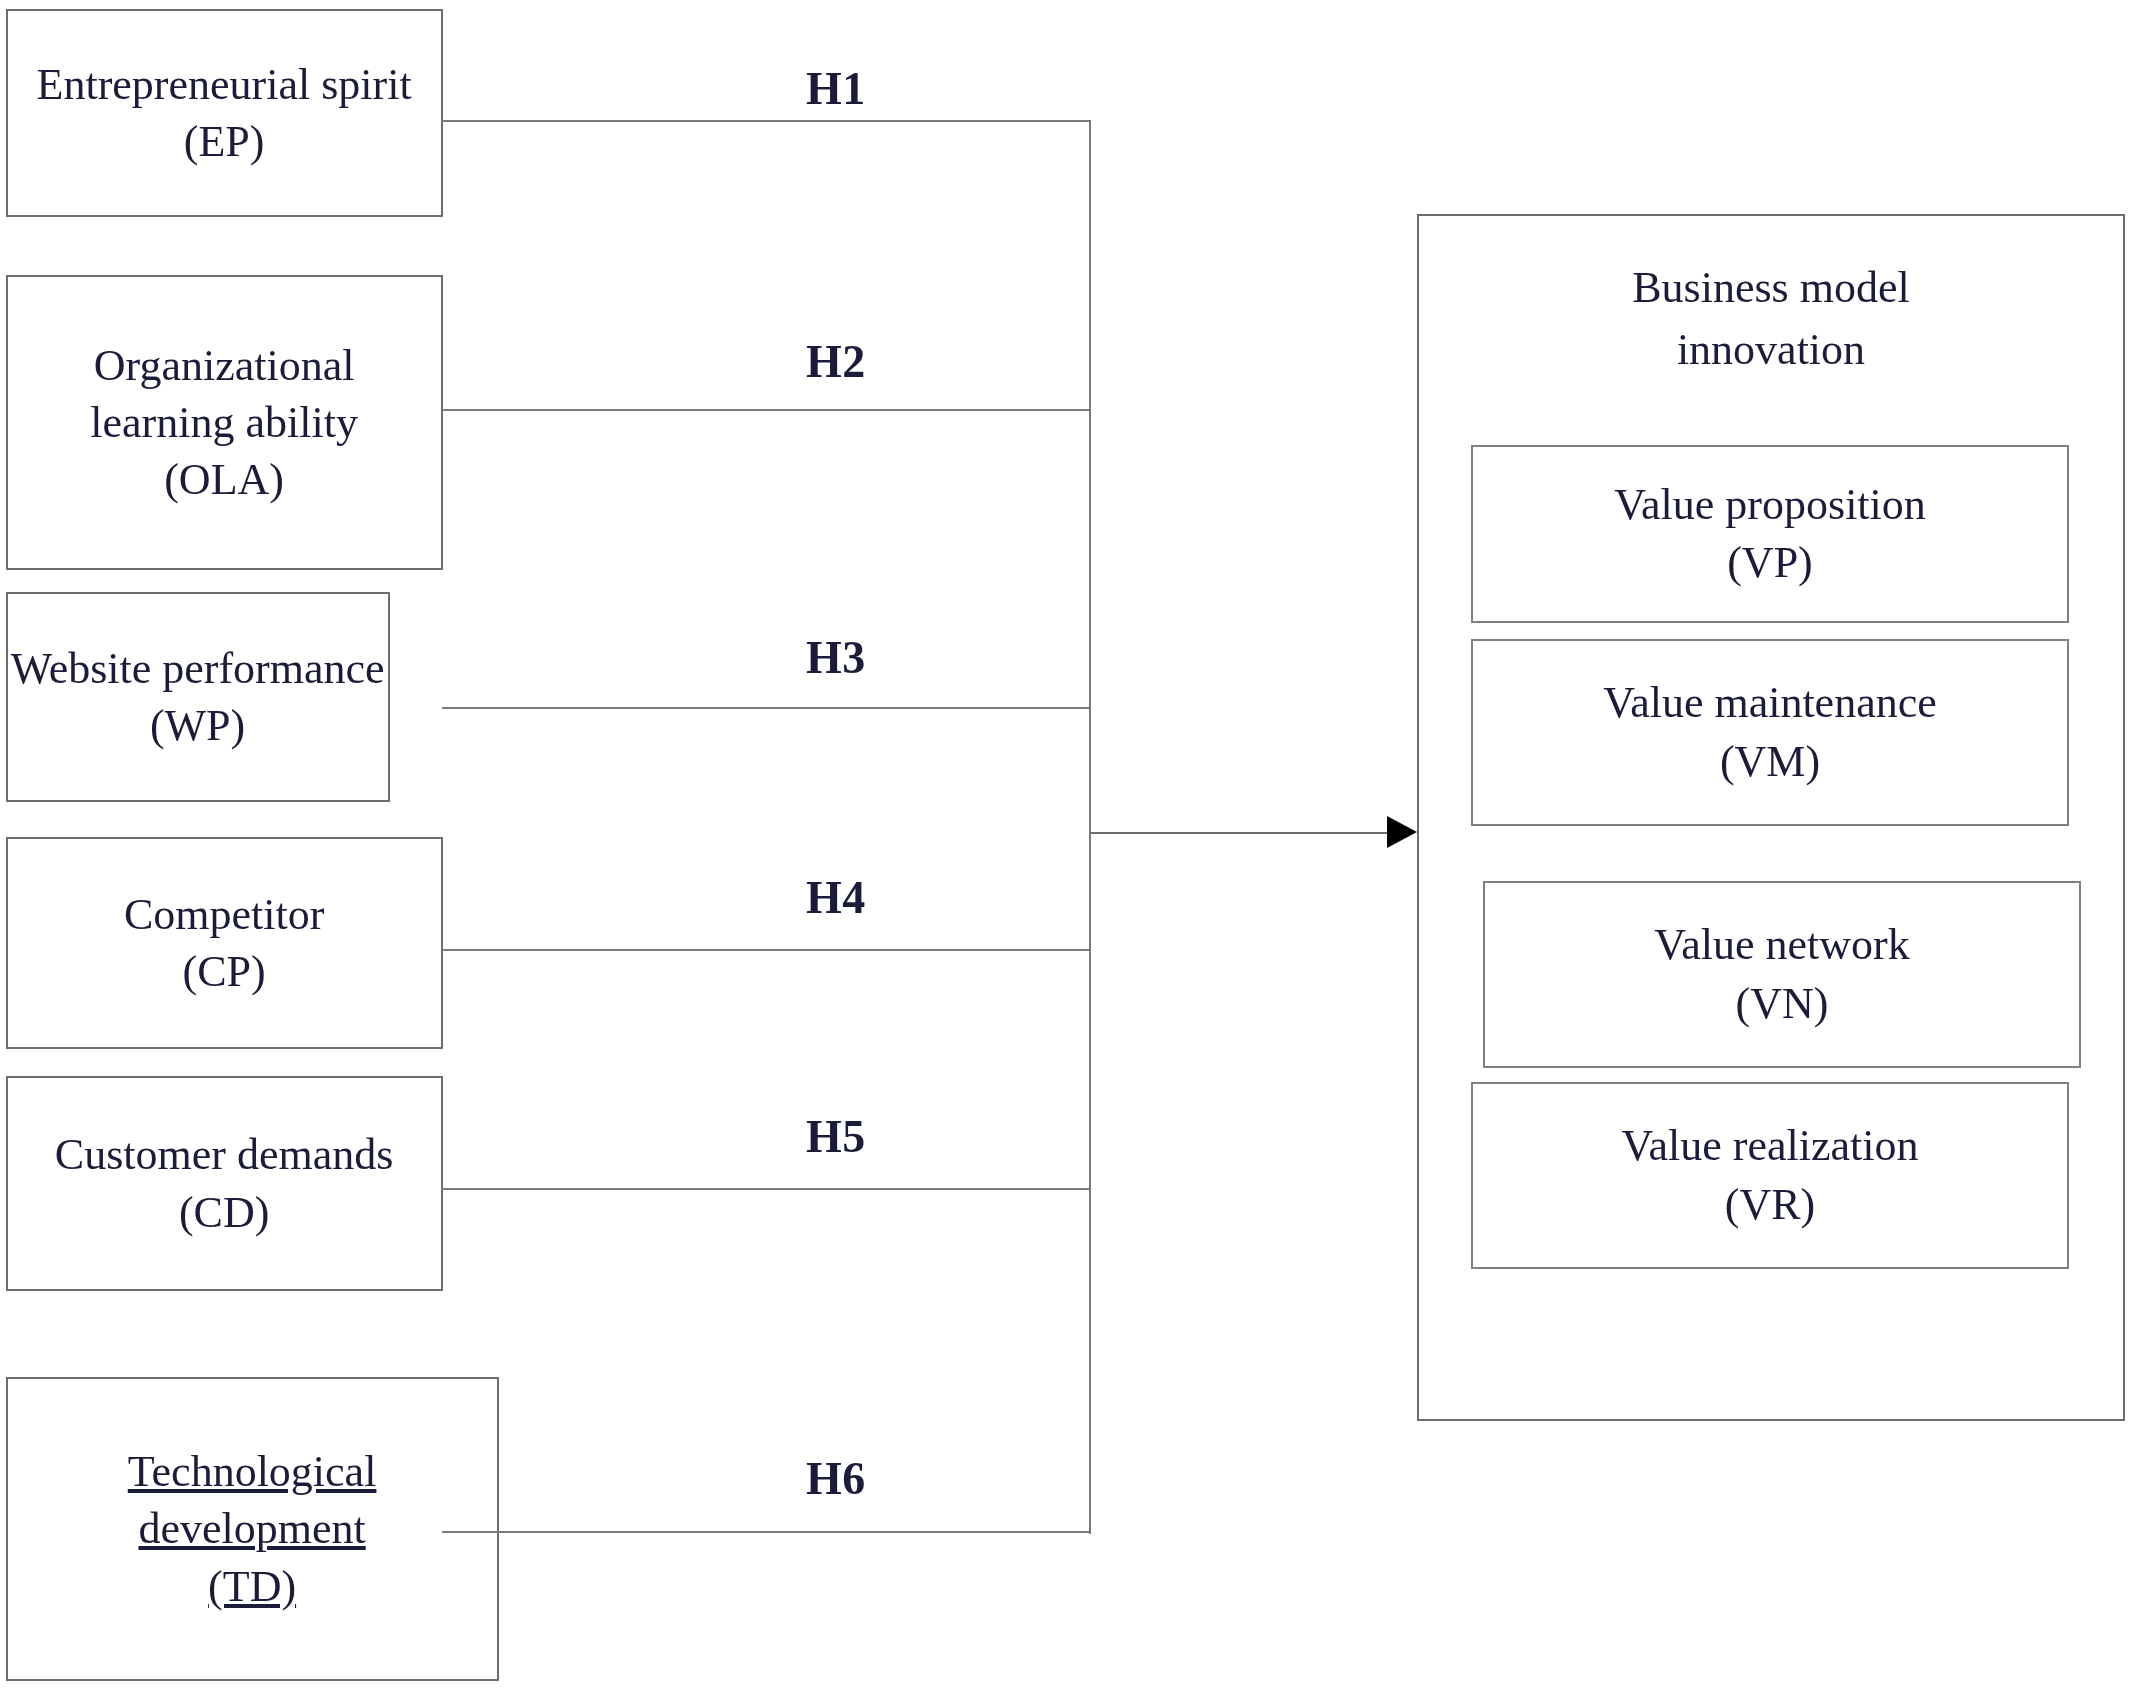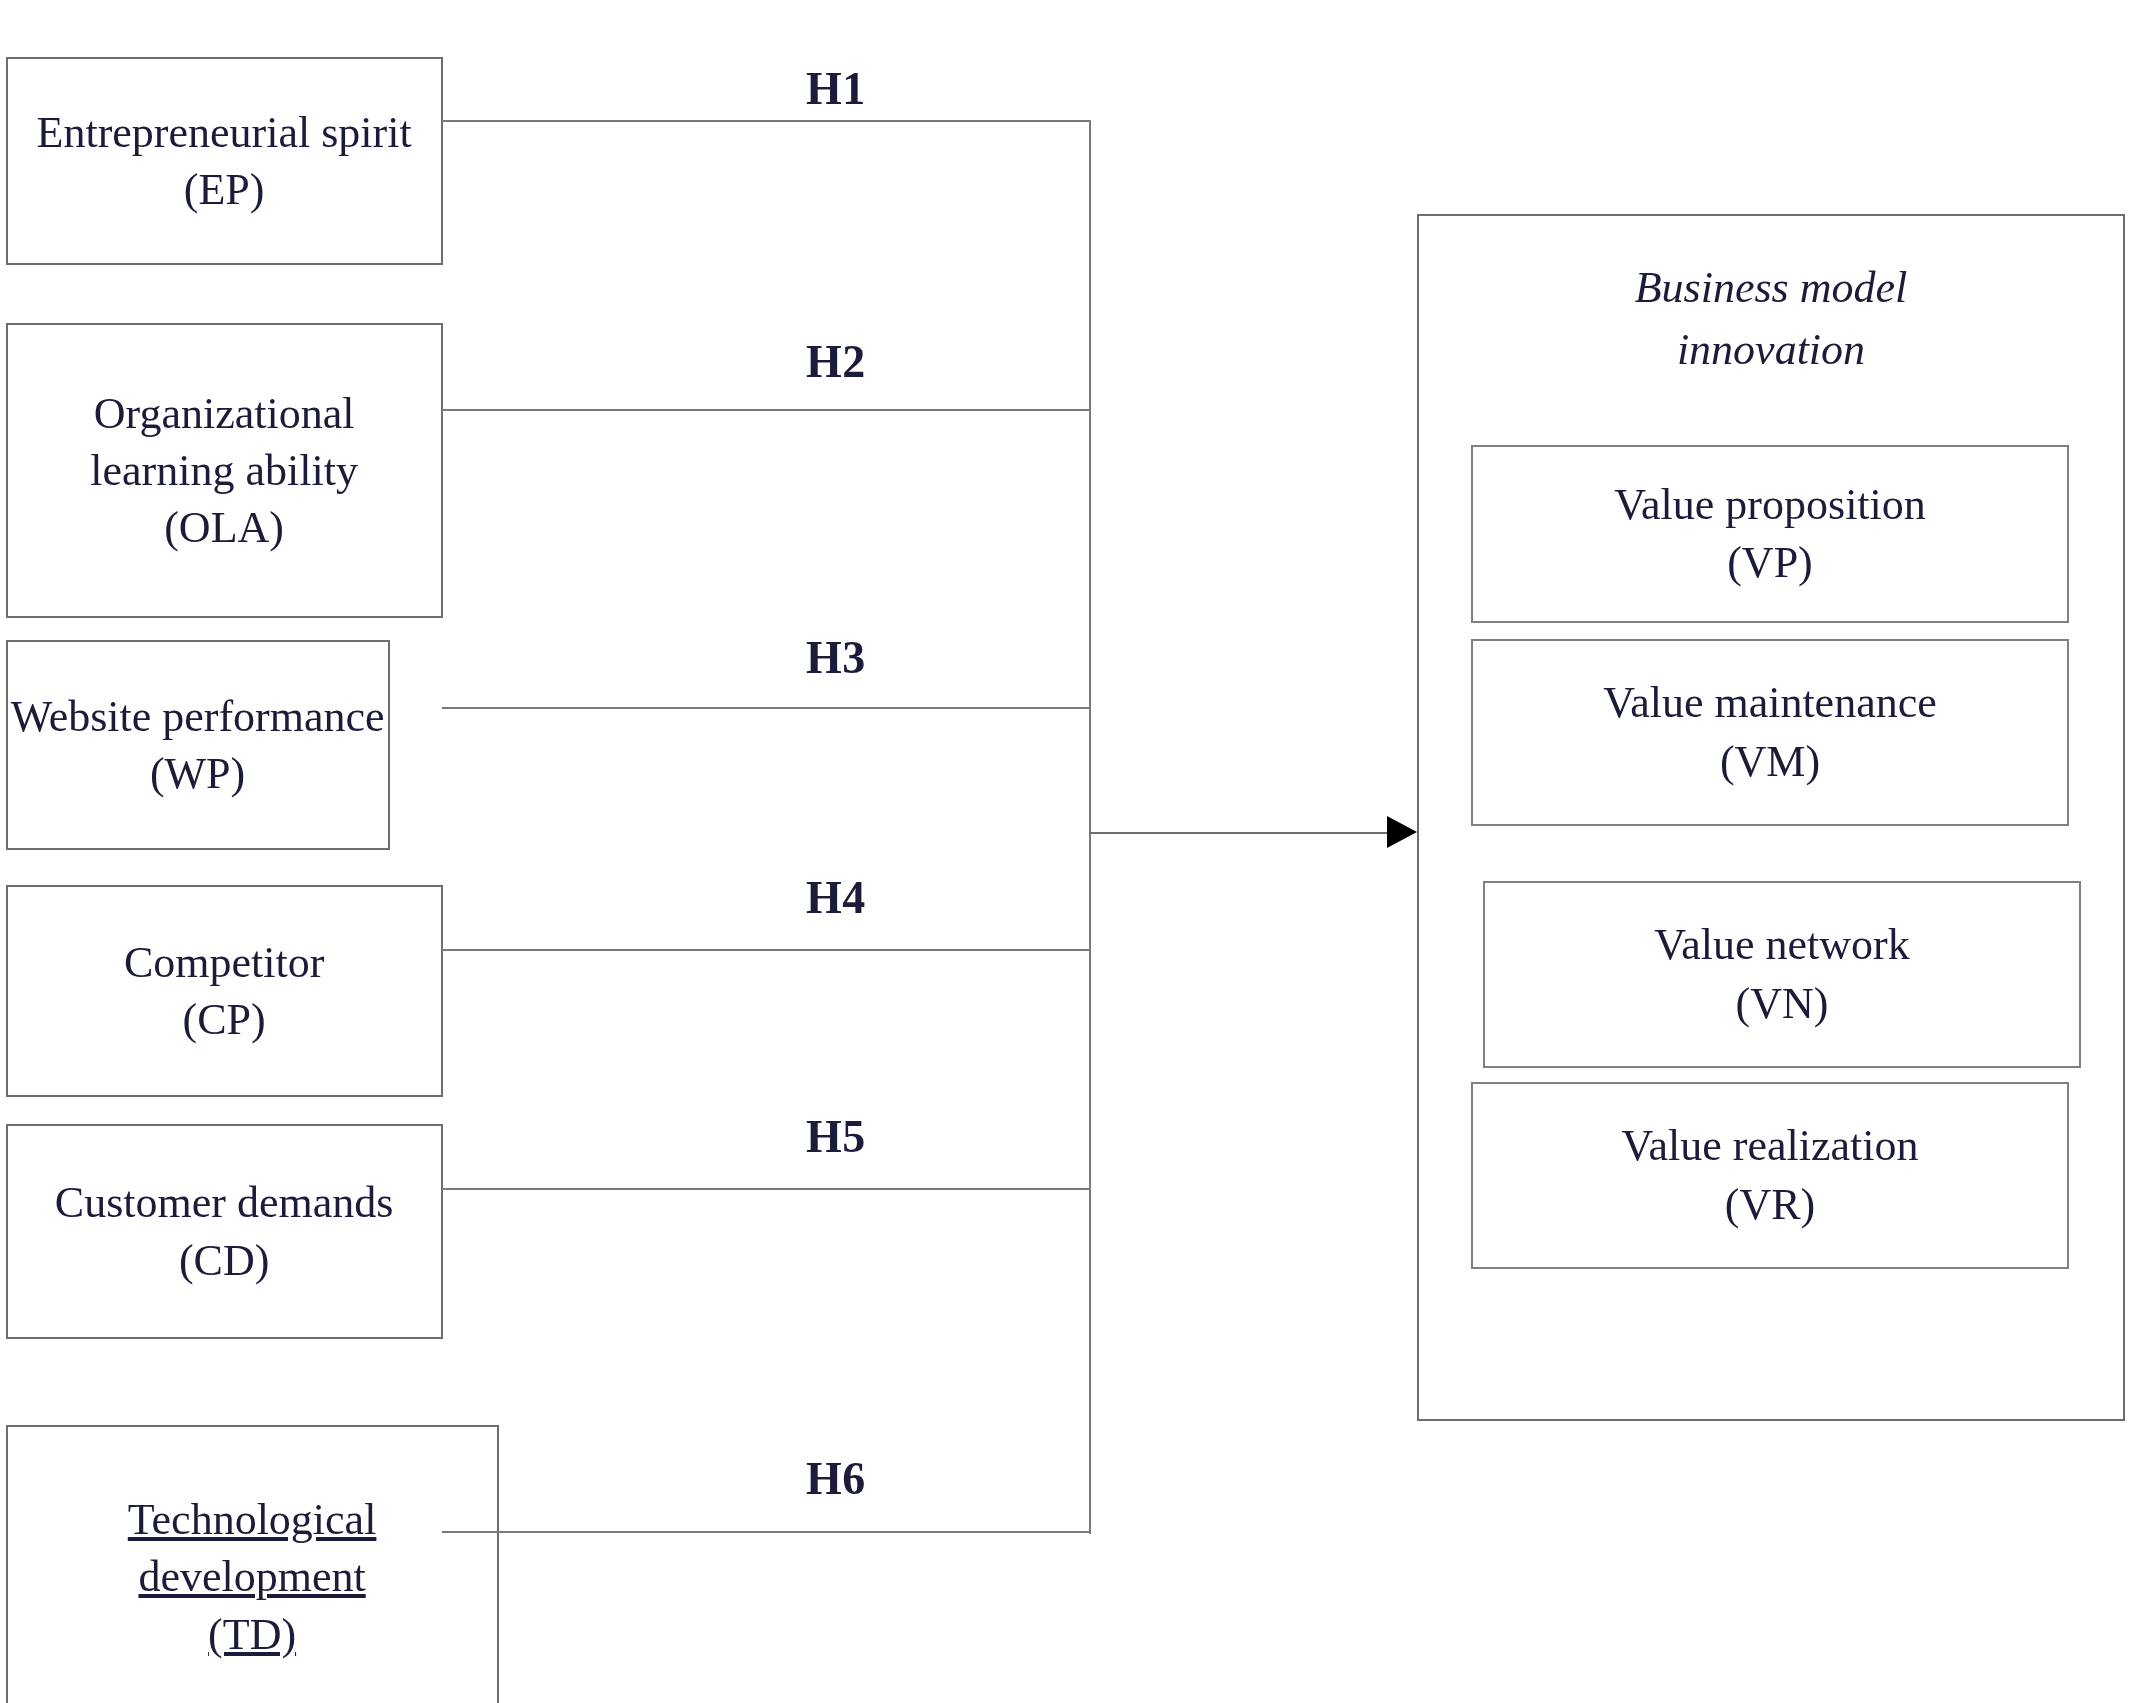--- a/index.html
+++ b/index.html
@@ -25,21 +25,20 @@
     background: #ffffff;
     display: flex;
     flex-direction: column;
     align-items: center;
     justify-content: center;
     text-align: center;
     font-size: 44px;
     line-height: 1.30;
     color: #1b1b3a;
     padding: 3.7px 9.4px;
-    margin-top: 48px;
   }
   .ant-box .ln { display: block; white-space: nowrap; }
 
   
   .h-label {
     position: absolute;
     font-size: 46px;
     font-weight: 700;
     color: #1b1b3a;
     letter-spacing: 0.5px;
@@ -158,21 +157,21 @@
   <div class="h-label" style="left:806px; top:631px;">H3</div>
   <div class="h-label" style="left:806px; top:871px;">H4</div>
   <div class="h-label" style="left:806px; top:1110px;">H5</div>
   <div class="h-label" style="left:806px; top:1452px;">H6</div>
 
   <div class="arrow-shaft" style="left:1089px; top:832px; width:302px;"></div>
   <div class="arrow-head" style="left:1387px; top:816px;"></div>
 
   <div class="outcome-panel" style="left:1417px; top:214px; width:708px; height:1207px;">
 
-    <div class="outcome-title" style="top:41px;font-style:italic;">
+    <div class="outcome-title" style="top:41px;">
       <span class="ln">Business model</span>
       <span class="ln">innovation</span>
     </div>
 
     <div class="sub-box" style="left:52px; top:229px; width:598px; height:178px;">
       <span class="ln">Value proposition</span>
       <span class="ln">(VP)</span>
     </div>
 
     <div class="sub-box" style="left:52px; top:423px; width:598px; height:187px;">

